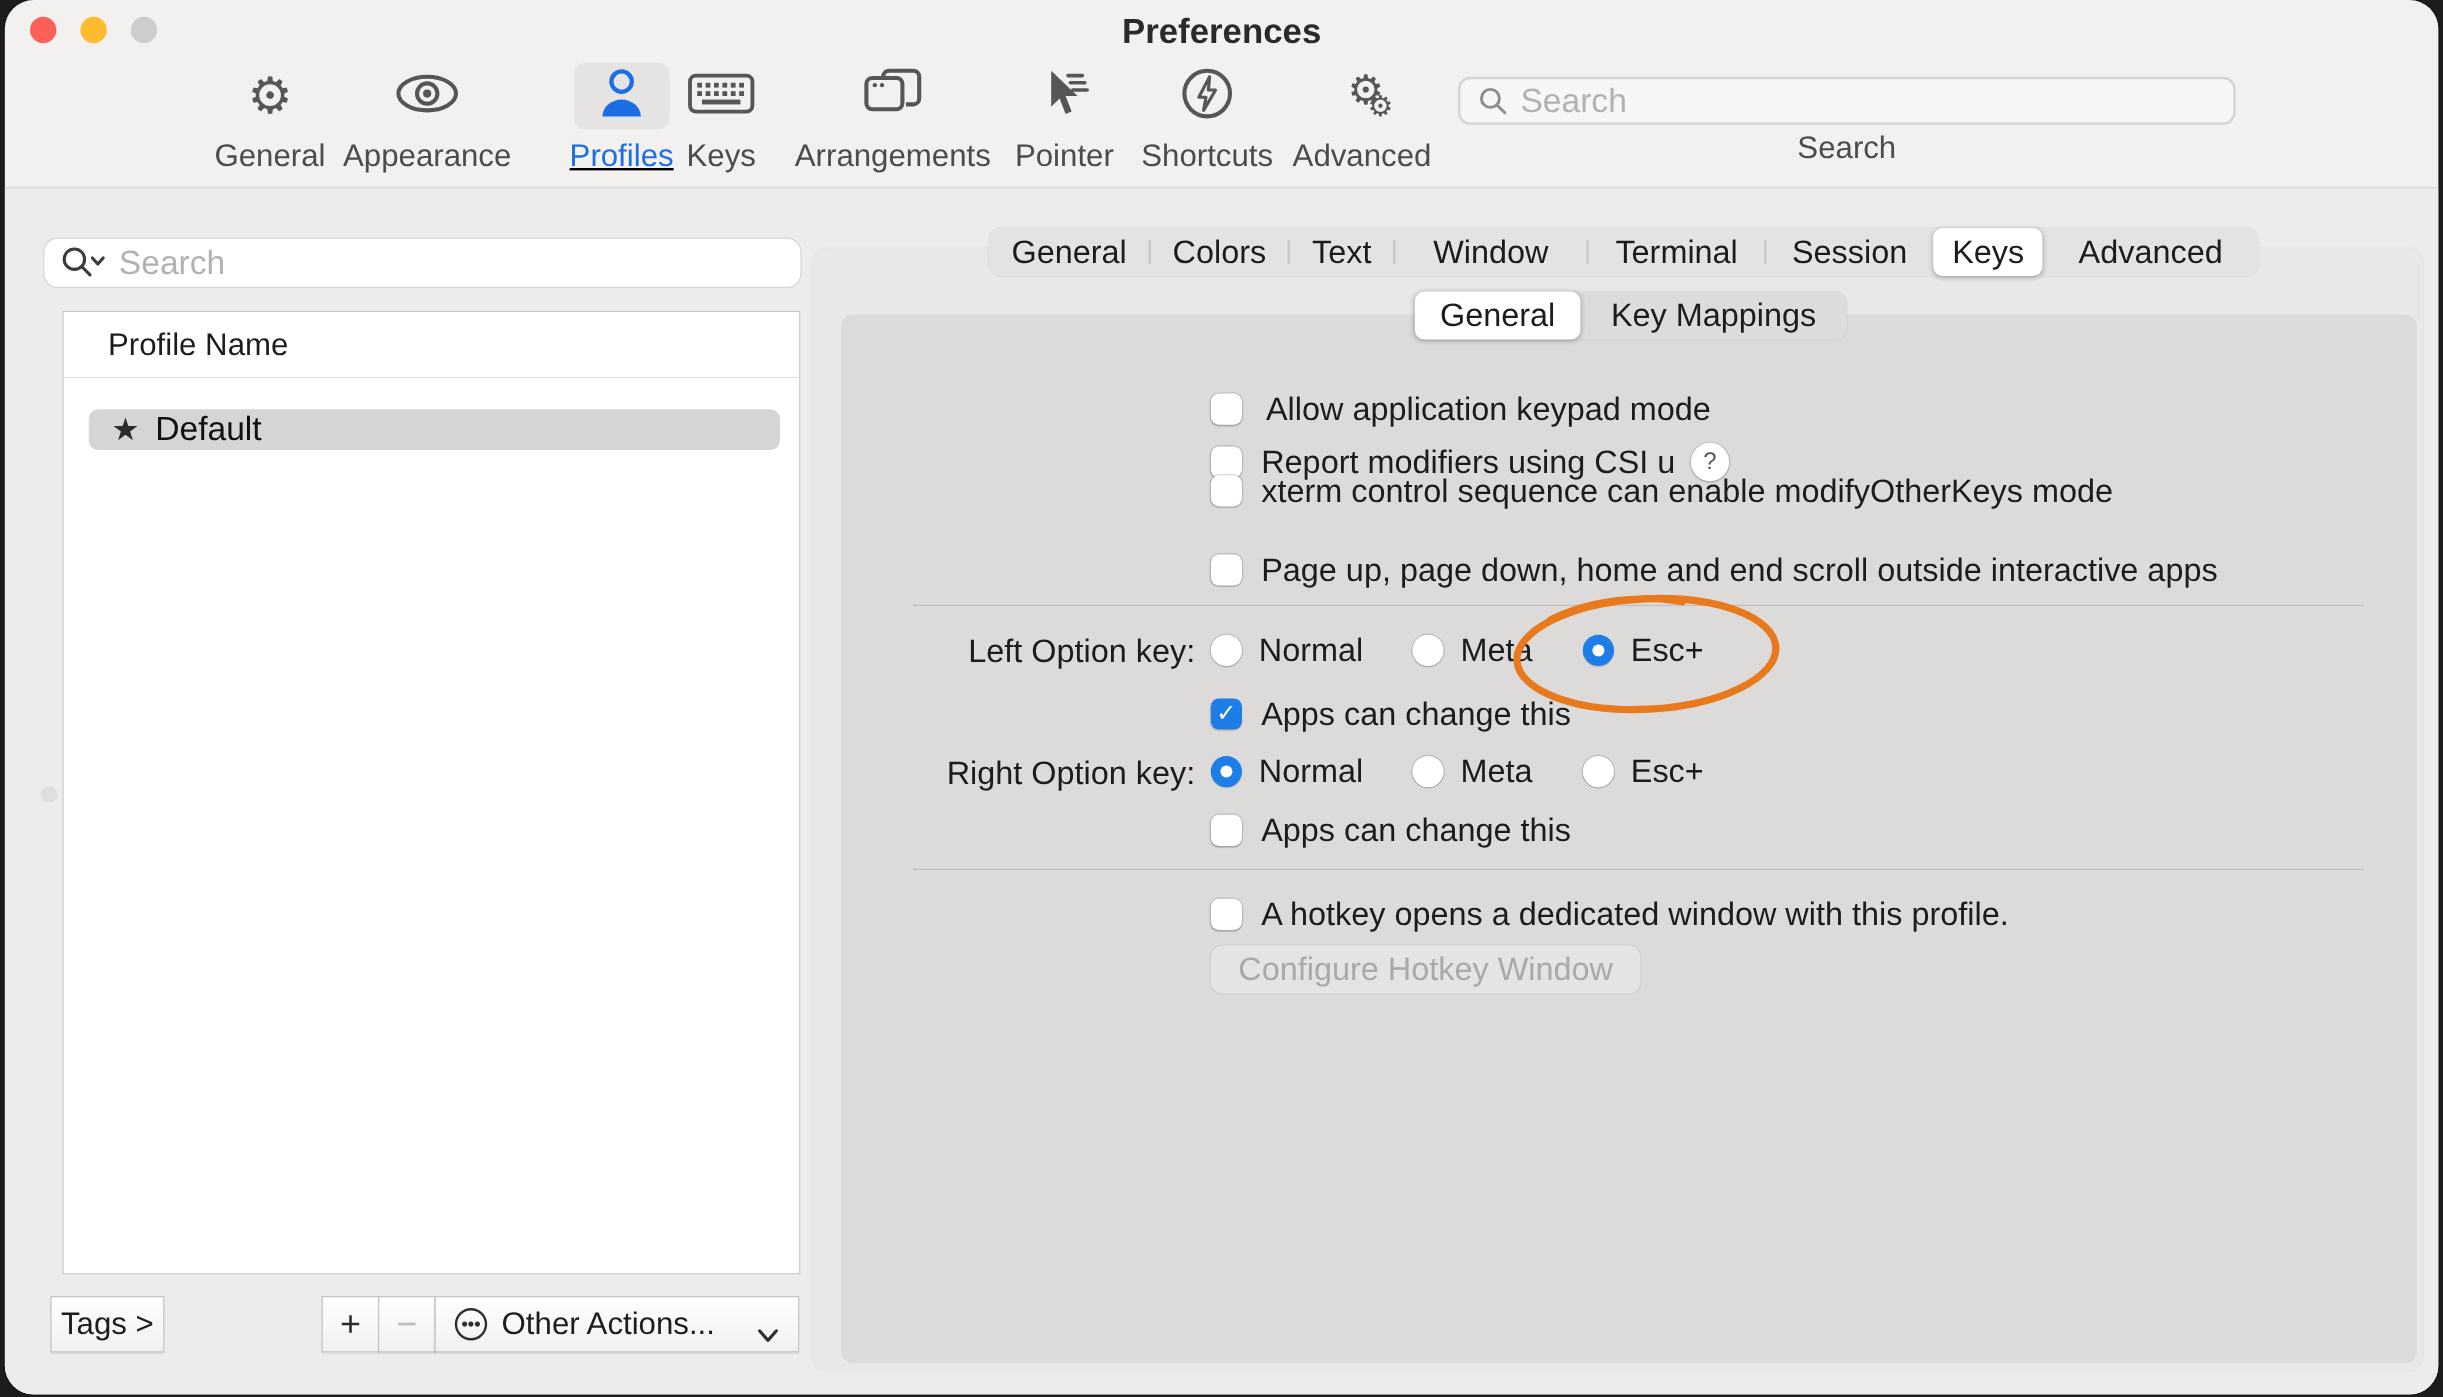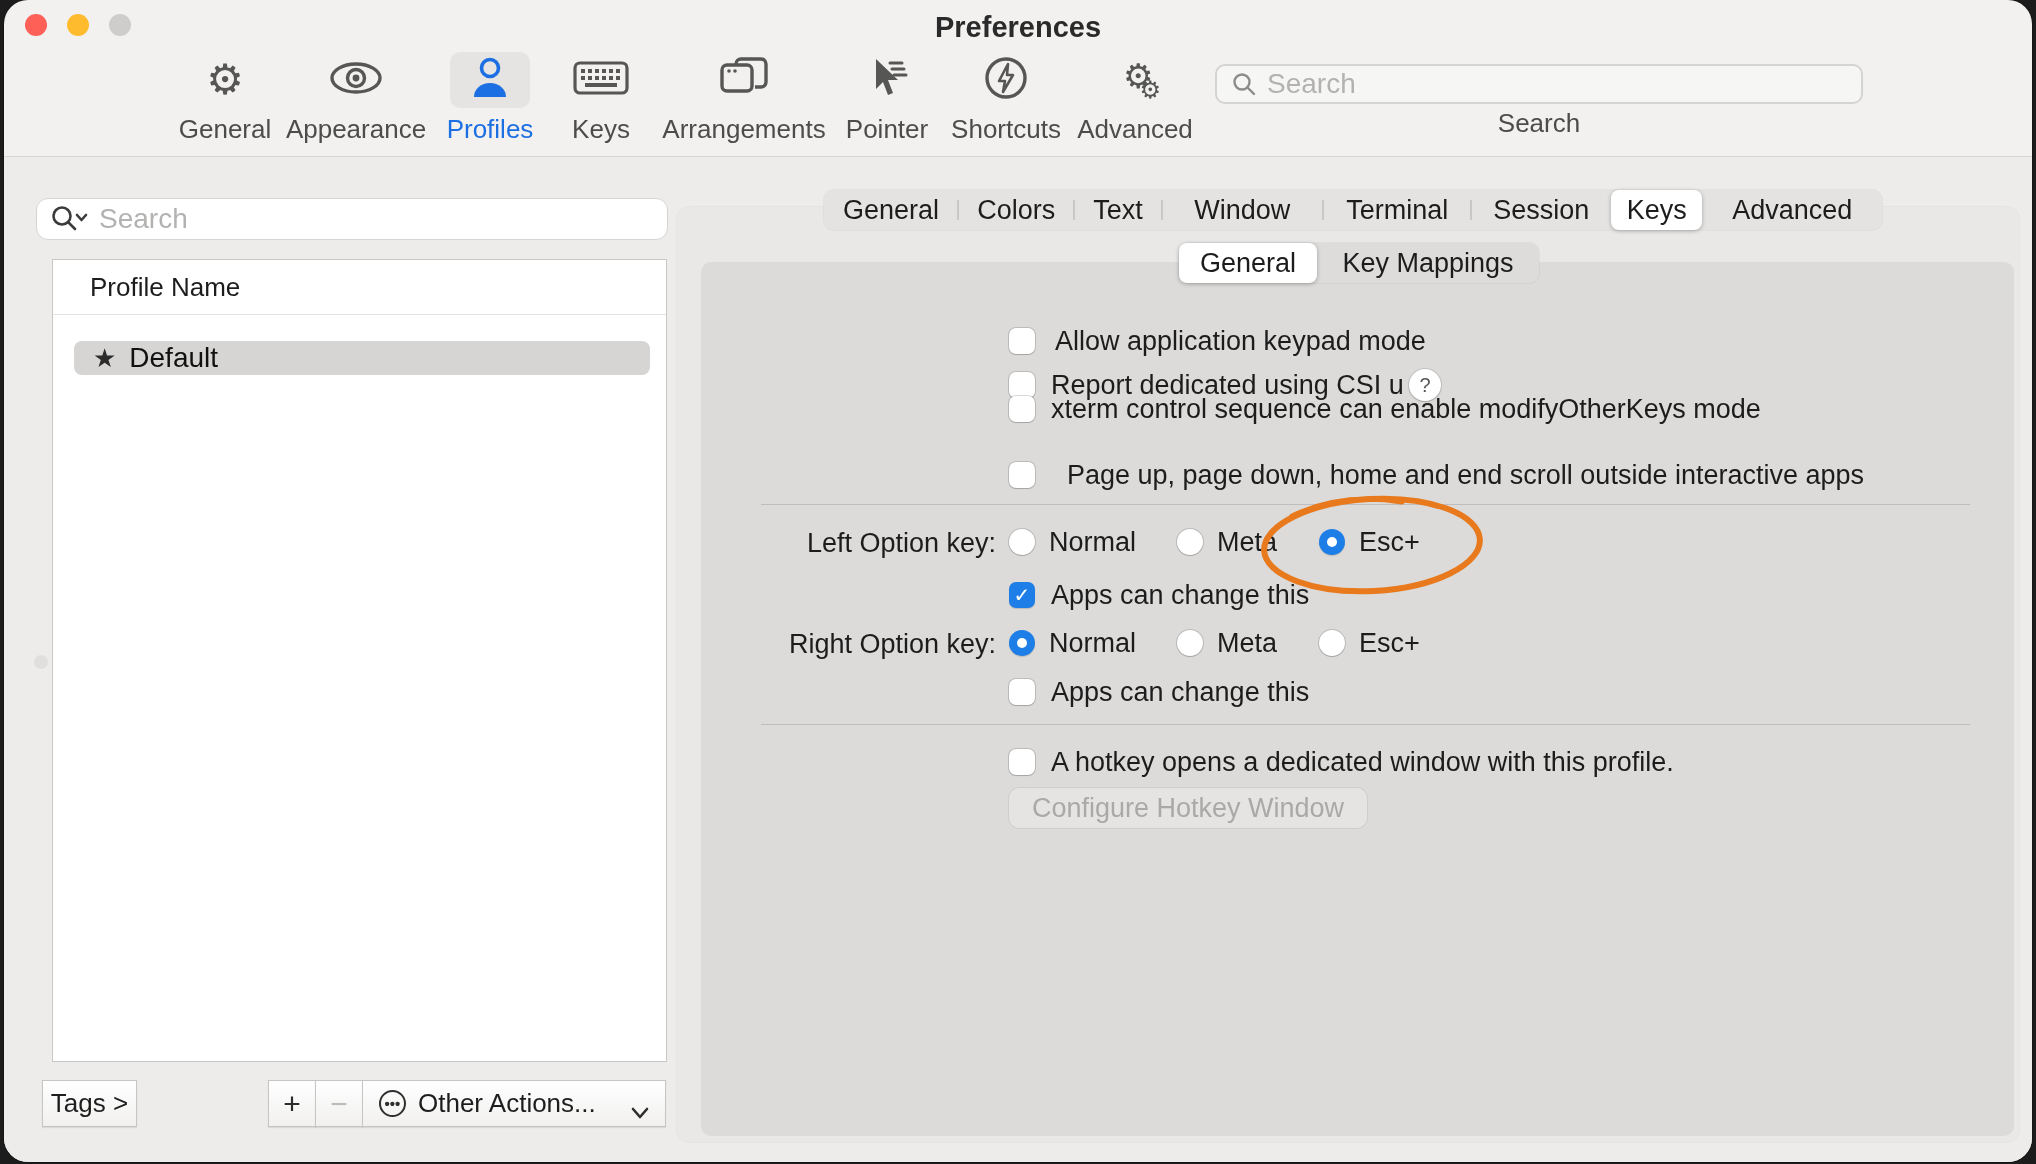--- a/index.html
+++ b/index.html
@@ -116,21 +116,21 @@
         <div class="tb-item" style="left: 352px;">
           <span class="tb-iconwrap">
             <span><svg width="60" height="40" viewBox="0 0 60 40">
                 <ellipse cx="30" cy="20" rx="24" ry="14" fill="none" stroke="#565655" stroke-width="3.4"></ellipse>
                 <circle cx="30" cy="20" r="8.5" fill="none" stroke="#565655" stroke-width="3.4"></circle>
                 <circle cx="30" cy="20" r="3.4" fill="#565655"></circle>
               </svg></span>
           </span>
           <span class="tb-label">Appearance</span>
         </div>
-        <div class="tb-item selected" style="left: 486px;">
+        <div class="tb-item selected" style="left: 514px; text-decoration: underline;">
           <span class="tb-iconwrap">
             <span><svg width="48" height="46" viewBox="0 0 48 46">
                 <circle cx="24" cy="13" r="8.5" fill="none" stroke="#1c6fe3" stroke-width="3.6"></circle>
                 <path d="M8 42 a16 14 0 0 1 32 0 z" fill="#1c6fe3"></path>
               </svg></span>
           </span>
           <span class="tb-label">Profiles</span>
         </div>
         <div class="tb-item" style="left: 597px;">
           <span class="tb-iconwrap">
@@ -289,28 +289,28 @@
         </div>
       </div>
 
     <div id="cb-rows">
         <div class="flexrow" style="left: 1005px; top: 324px; height: 34px;">
           <span class="checkbox"></span>
           <span class="ctl-label" style="margin-left: 20px;">Allow application keypad mode</span>
         </div>
         <div class="flexrow" style="left: 1005px; top: 368px; height: 34px;">
           <span class="checkbox"></span>
-          <span class="ctl-label" style="margin-left: 16px;">Report dedicated using CSI u</span>
+          <span class="ctl-label" style="margin-left: 16px;">Report modifiers using CSI u</span>
         </div>
         <div class="help-btn" style="left: 1405px; top: 369px;">?</div>
         <div class="flexrow" style="left: 1005px; top: 392px; height: 34px;">
           <span class="checkbox"></span>
           <span class="ctl-label" style="margin-left: 16px;">xterm control sequence can enable modifyOtherKeys mode</span>
         </div>
-        <div class="flexrow" style="left: 1005px; top: 458px; height: 34px; gap: 16px;">
+        <div class="flexrow" style="left: 1005px; top: 458px; height: 34px;">
           <span class="checkbox"></span>
           <span class="ctl-label" style="margin-left: 16px;">Page up, page down, home and end scroll outside interactive apps</span>
         </div>
       </div>
 
     <div class="hline" style="top:504px;"></div>
 
     <div id="option-rows">
         <div class="row-label" style="left: 700px; top: 528px; width: 292px;">Left Option key:</div>
         <div class="flexrow" style="left: 1005px; top: 525px; height: 34px;">

